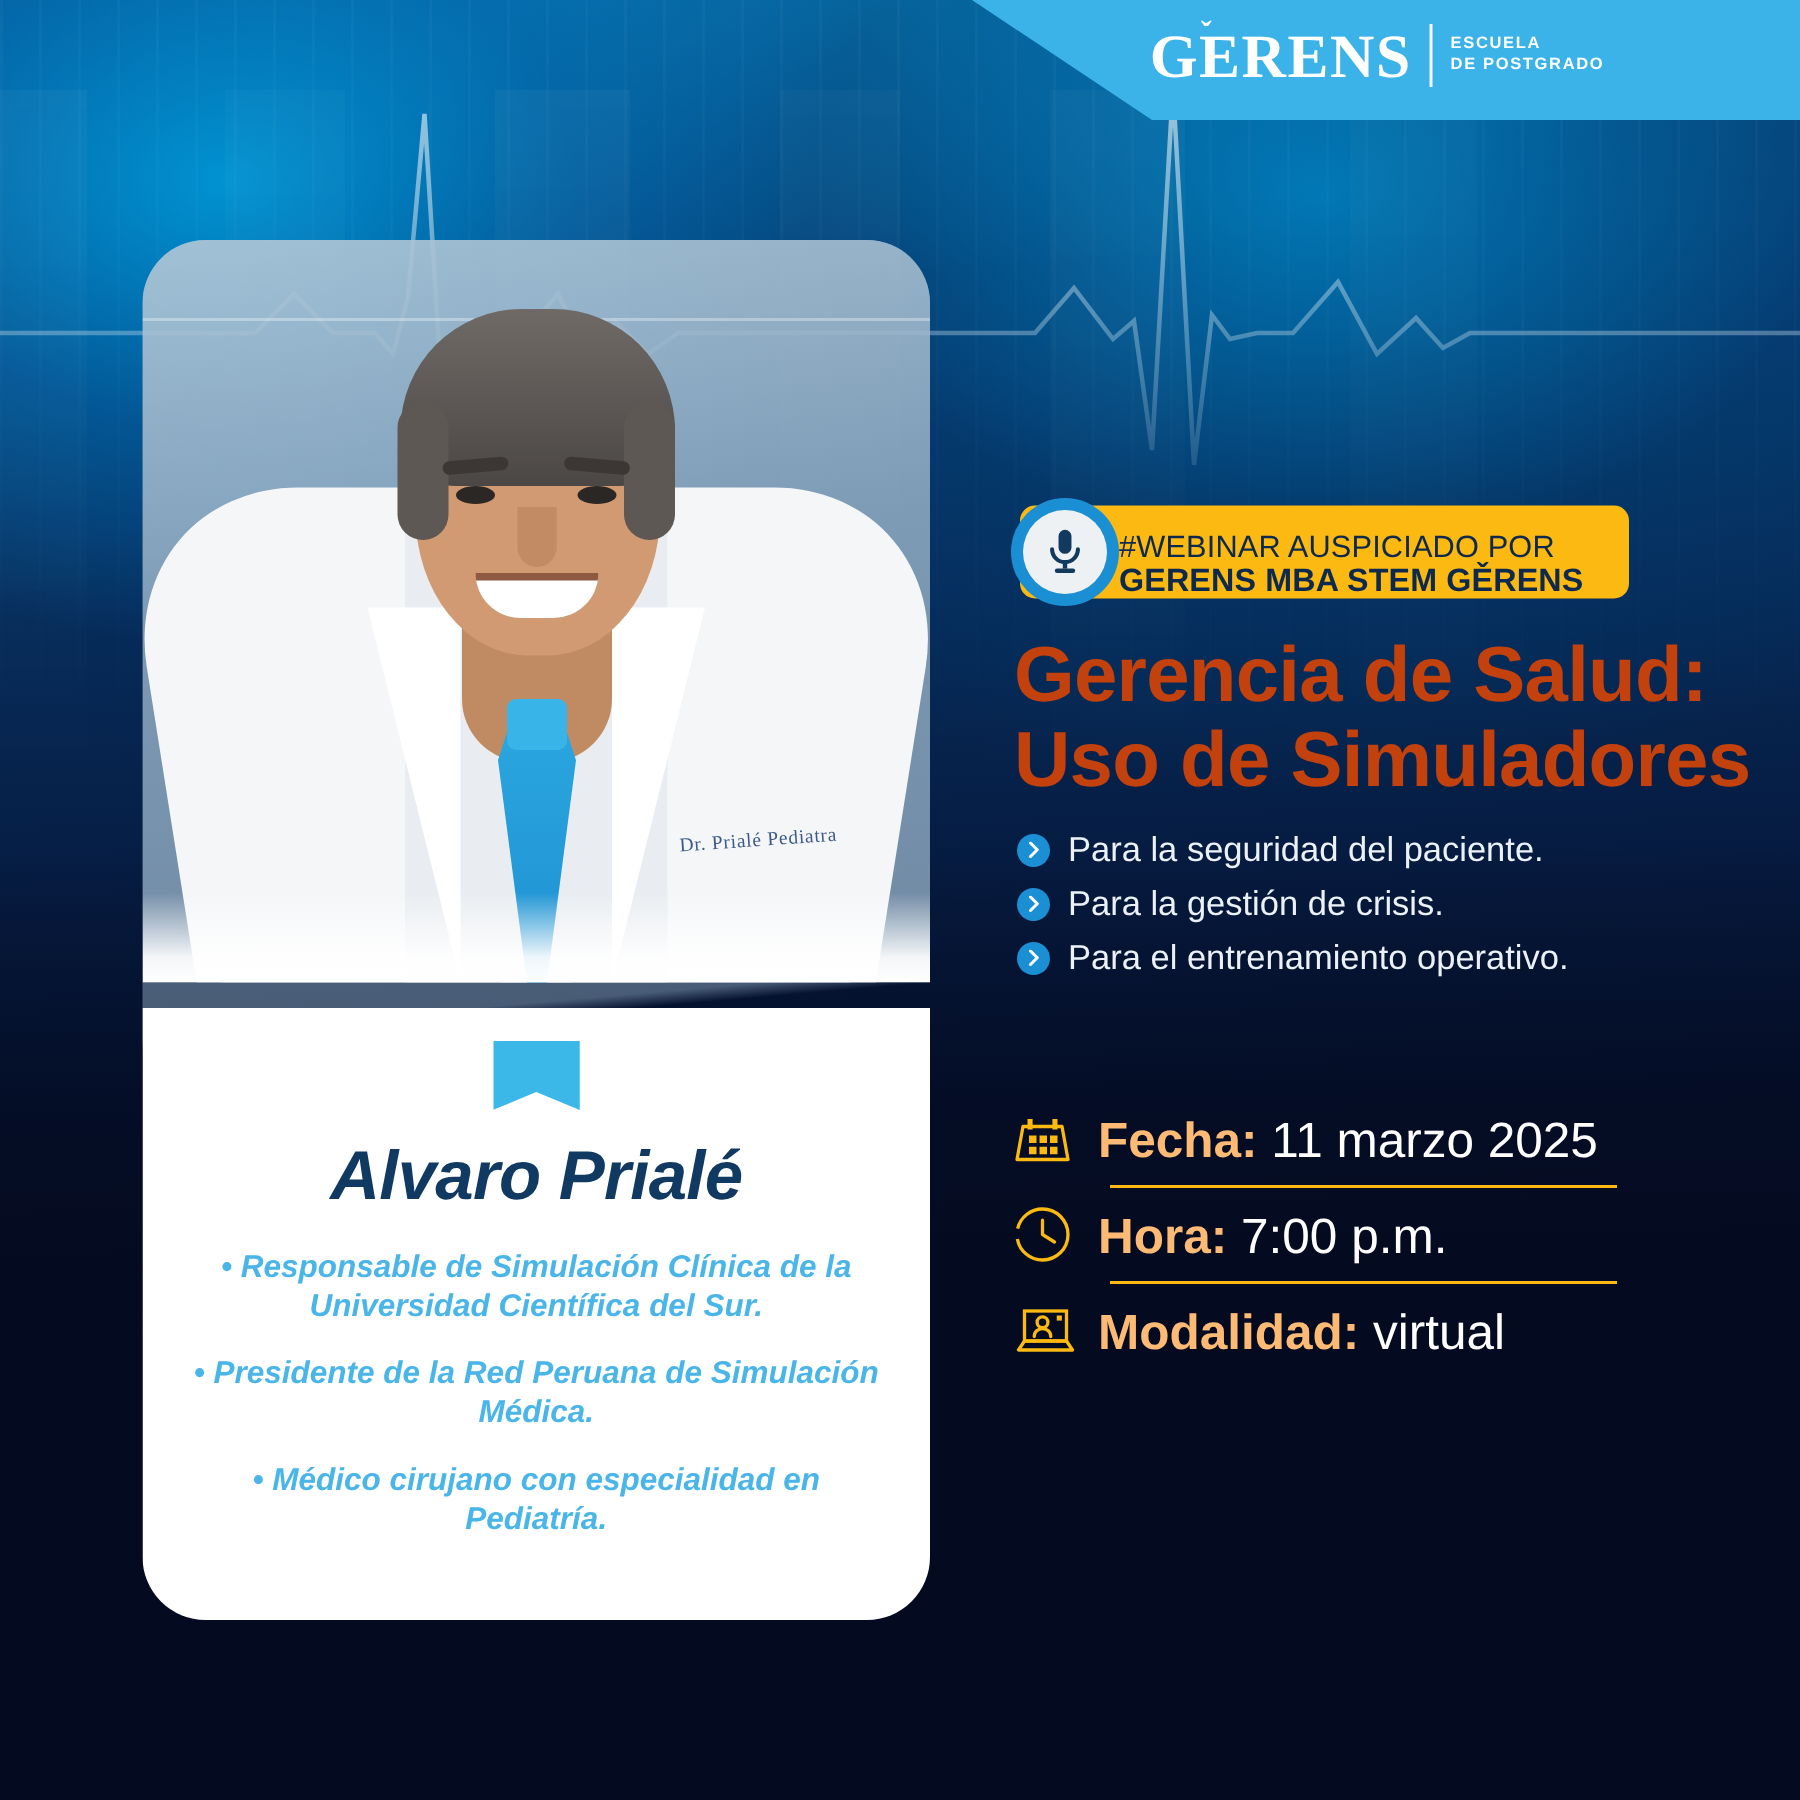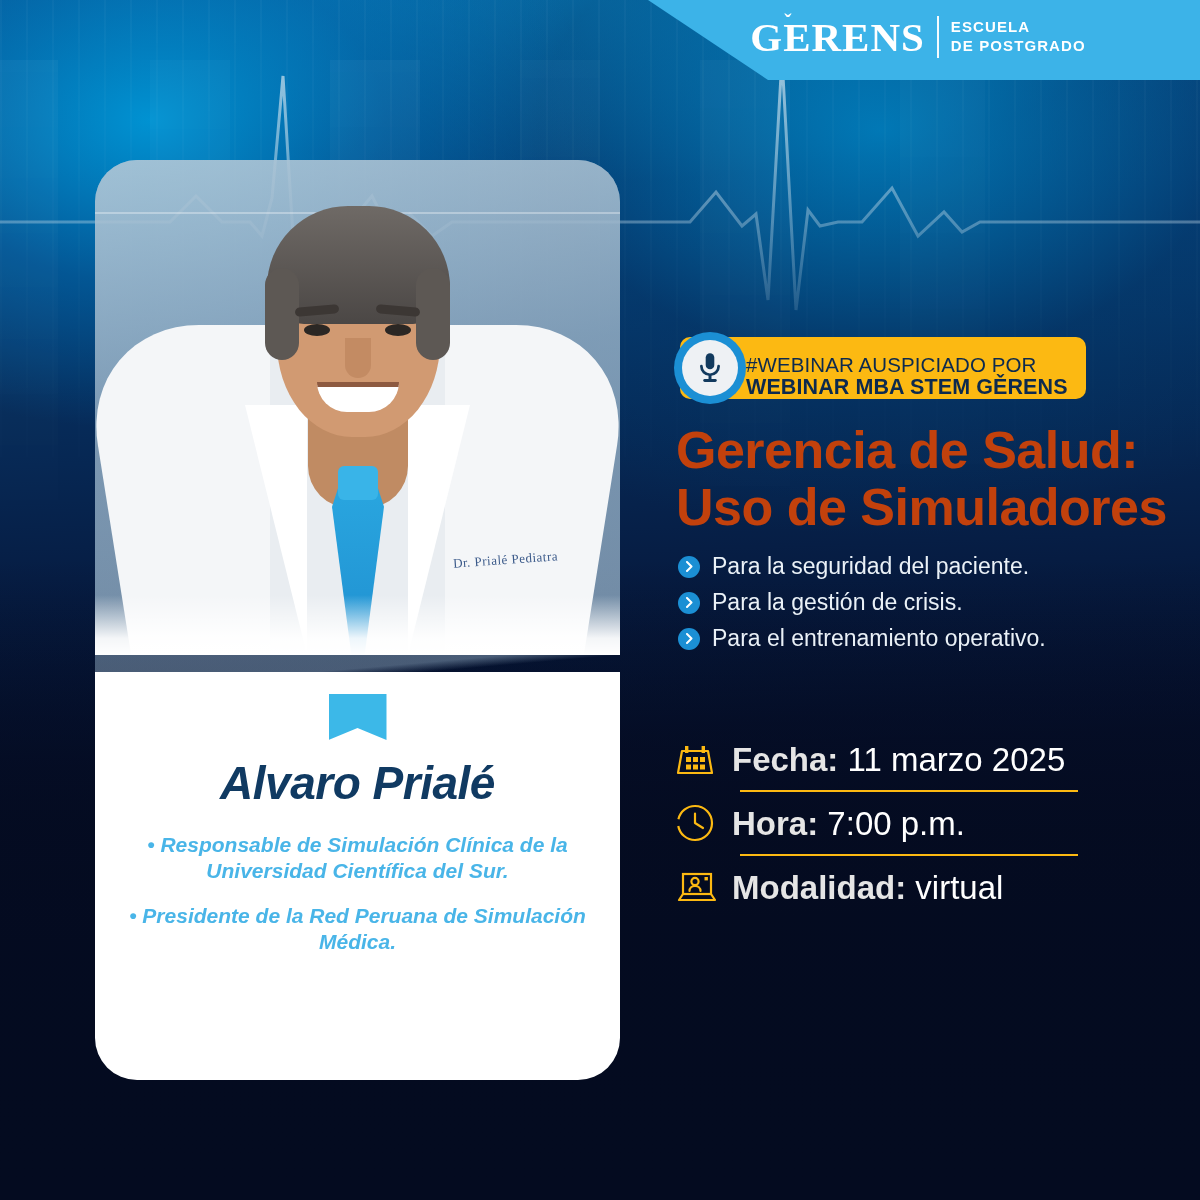--- a/index.html
+++ b/index.html
@@ -68,21 +68,21 @@
     font-size:41px; font-weight:700; color:#fff;
     letter-spacing:1px; line-height:1;
     position:relative;
   }
   .logo-word .caron {
     position:absolute; left:34px; top:-6px;
     font-size:22px; font-weight:700;
   }
   .logo-div { width:2px; height:42px; background:#fff; opacity:0.95; }
   .logo-sub {
-    font-size:15px; font-weight:700; color:#fff;
+    font-size:11px; font-weight:700; color:#fff;
     letter-spacing:1.1px; line-height:1.25;
     text-transform:uppercase;
   }
 
   
   .speaker-card {
     position:absolute; left:95px; top:160px;
     width:525px; height:920px;
     border-radius:42px;
     overflow:hidden;
@@ -239,21 +239,21 @@
     width:22px; height:22px; border-radius:50%;
     background:#1b8fd4; flex:none;
     display:flex; align-items:center; justify-content:center;
   }
   .bullet-text { font-size:23px; color:#eaf1f7; }
 
   .details { position:absolute; left:2px; top:728px; width:420px; }
   .detail-row { display:flex; align-items:center; height:62px; }
   .detail-icon { width:58px; flex:none; display:flex; align-items:center; justify-content:flex-start; }
   .detail-text { font-size:33px; line-height:1; white-space:nowrap; }
-  .detail-label { color:#e5e5e5; font-weight:600; }
+  .detail-label { color:#fdba74; font-weight:600; }
   .detail-value { color:#ffffff; }
   .detail-div { height:2px; background:#fcb912; margin-left:66px; width:338px; }
 </style>
 </head>
 <body>
 
 <div class="poster">
 
   <div class="bg-base"></div>
   <div class="bg-vstripes"></div>
@@ -313,40 +313,41 @@
       </div>
       <div class="photo-fade"></div>
     </div>
 
     <div class="info-zone">
       <div class="bookmark"></div>
       <div class="speaker-name">Alvaro Prialé</div>
       <div class="cred-list">
         <div class="cred">• Responsable de Simulación Clínica de la Universidad Científica del Sur.</div>
         <div class="cred">• Presidente de la Red Peruana de Simulación Médica.</div>
+        <div class="cred">• Médico cirujano con especialidad en Pediatría.</div>
       </div>
     </div>
   </div>
 
   <div class="right-col">
 
     <div class="sponsor-badge">
       <div class="mic-wrap">
         <div class="mic-inner">
           <svg width="30" height="32" viewBox="0 0 24 26" fill="none">
             <rect x="8.5" y="1" width="7" height="13" rx="3.5" fill="#123a5e"></rect>
             <path d="M5 11.5a7 7 0 0 0 14 0" stroke="#123a5e" stroke-width="2.2" fill="none" stroke-linecap="round"></path>
             <rect x="10.8" y="18" width="2.4" height="4" fill="#123a5e"></rect>
             <rect x="6.5" y="22" width="11" height="2.4" rx="1.2" fill="#123a5e"></rect>
           </svg>
         </div>
       </div>
       <div class="sponsor-lines">
         <div class="sponsor-l1">#WEBINAR AUSPICIADO POR</div>
-        <div class="sponsor-l2">WEBINAR MBA STEM GĚRENS</div>
+        <div class="sponsor-l2">GERENS MBA STEM GĚRENS</div>
       </div>
     </div>
 
     <div class="main-title">
       <div>Gerencia de Salud:</div>
       <div>Uso de Simuladores</div>
     </div>
 
     <div class="bullets">
       <div class="bullet">

